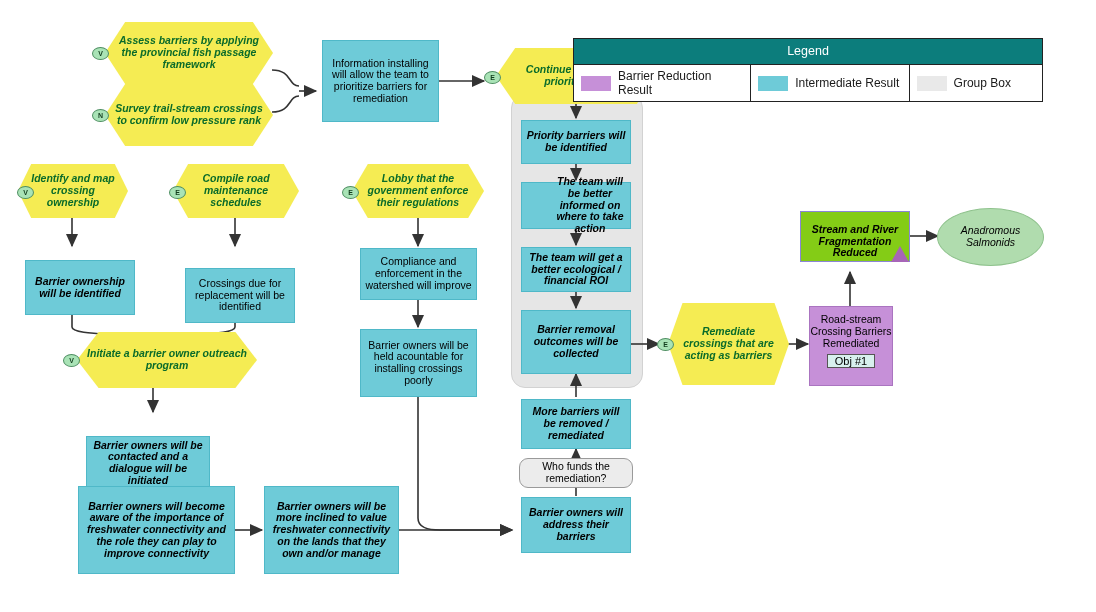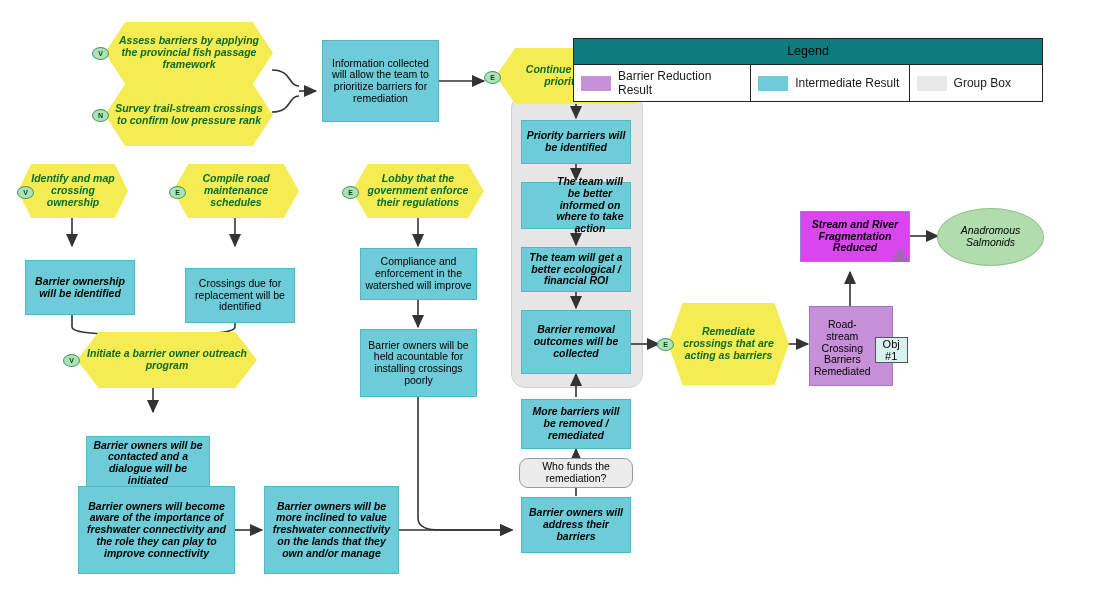--- a/index.html
+++ b/index.html
@@ -24,25 +24,25 @@
   .hex .txt{padding:0 10px;}
 
   
   .badge{position:absolute;width:15px;height:11px;border-radius:50%;
          background:#a9e3b6;border:1px solid #4f8f63;color:#123d1d;
          font-size:7px;font-weight:bold;font-style:normal;
          display:flex;align-items:center;justify-content:center;z-index:6;
          font-family:"Liberation Sans",sans-serif;}
 
   
-  .bio{background:#d946ef;border:1px solid #8b85d6;font-size:10.5px;font-style:italic;font-weight:600;}
+  .bio{background:#84cc16;border:1px solid #8b85d6;font-size:10.5px;font-style:italic;font-weight:600;align-items:flex-end;}
 
   
   .bar{background:#c690d8;border:1px solid #aa74c0;font-size:10.5px;
-       flex-direction:row;justify-content:flex-start;padding-top:5px;}
+       flex-direction:column;justify-content:flex-start;padding-top:5px;}
   .bar .objchip{margin-top:3px;background:#d8f0ee;border:1px solid #555;
        font-size:11px;padding:0px 7px;color:#000;}
 
   
   .conn{background:#b0dcae;border:1px solid #8fc28d;border-radius:50%;
         font-size:10.5px;font-style:italic;}
 
   
   .groupbox{position:absolute;background:#e6e6e6;border:1px solid #d2d2d2;
             border-radius:14px;z-index:0;}
@@ -50,21 +50,21 @@
   
   .note{background:#ececec;border:1px solid #9a9a9a;border-radius:9px;font-size:10.5px;}
 
   
   .tri{position:absolute;width:0;height:0;border-left:9px solid transparent;
        border-right:9px solid transparent;border-bottom:16px solid #a765b8;}
 
   
   .legend{position:absolute;background:#fff;border:1px solid #222;z-index:20;
           font-family:"Liberation Sans",sans-serif;}
-  .legend-title{background:#0c7d7c;color:#000000;text-align:center;
+  .legend-title{background:#0c7d7c;color:#ffffff;text-align:center;
                 font-size:12.5px;padding:5px 0 6px;border-bottom:1px solid #222;}
   .legend-row{display:flex;}
   .legend-row + .legend-row{border-top:1px solid #222;}
   .legend-cell{display:flex;align-items:center;gap:7px;padding:4px 7px;
                font-size:12px;color:#1a1a1a;box-sizing:border-box;}
   .legend-cell + .legend-cell{border-left:1px solid #222;}
   .lw{flex:0 0 auto;width:30px;height:15px;}
   .lw.ellipse{background:#b0dcae;border-radius:50%;}
   .lw.hexs{background:#f5ec53;clip-path:polygon(14% 0,86% 0,100% 50%,86% 100%,14% 100%,0 50%);}
   .lw.purple{background:#a8a2ea;}
@@ -141,21 +141,21 @@
     <span class="txt">Assess barriers by applying the provincial fish passage framework</span>
   </div>
   <div class="badge" style="left:92px;top:47px;">V</div>
 
   <div class="node hex" style="left:105px;top:84px;width:168px;height:62px;">
     <span class="txt">Survey trail-stream crossings to confirm low pressure rank</span>
   </div>
   <div class="badge" style="left:92px;top:109px;">N</div>
 
   <div class="node res plain" style="left:322px;top:40px;width:117px;height:82px;">
-    <span class="txt">Information collected will allow the team to prioritize barriers for remediation</span>
+    <span class="txt">Information installing will allow the team to prioritize barriers for remediation</span>
   </div>
 
   <div class="node hex" style="left:496px;top:48px;width:160px;height:56px;z-index:3;">
     <span class="txt">Continue the barrier prioritization</span>
   </div>
   <div class="badge" style="left:484px;top:71px;z-index:5;">E</div>
 
   <div class="node res italic" style="left:521px;top:120px;width:110px;height:44px;">
     <span class="txt">Priority barriers will be identified</span>
   </div>

